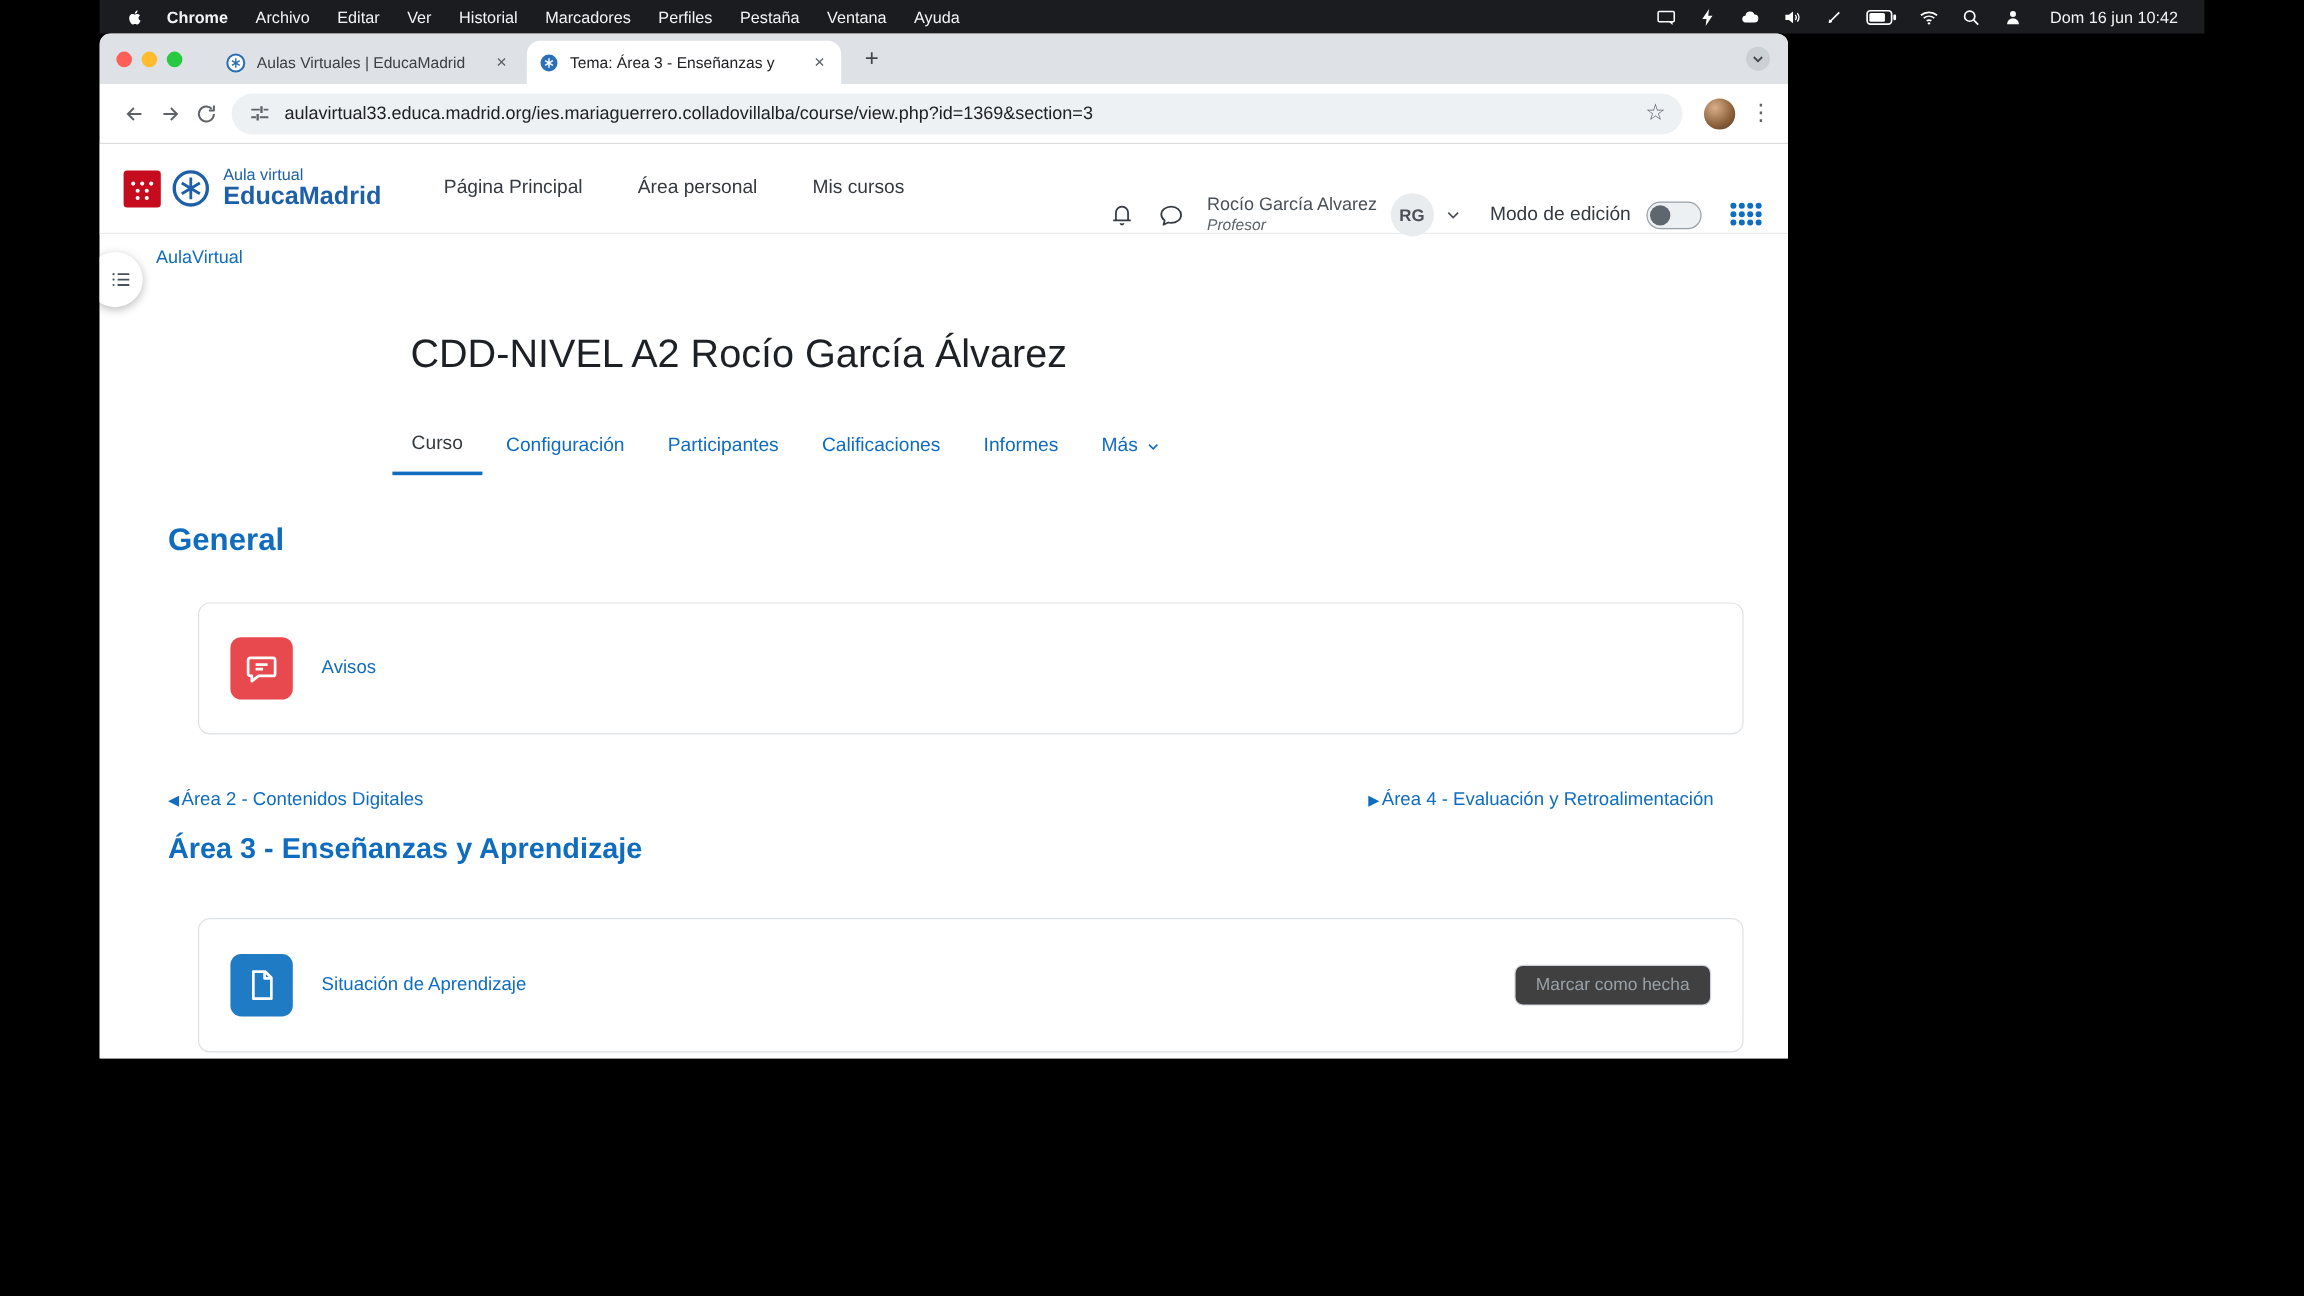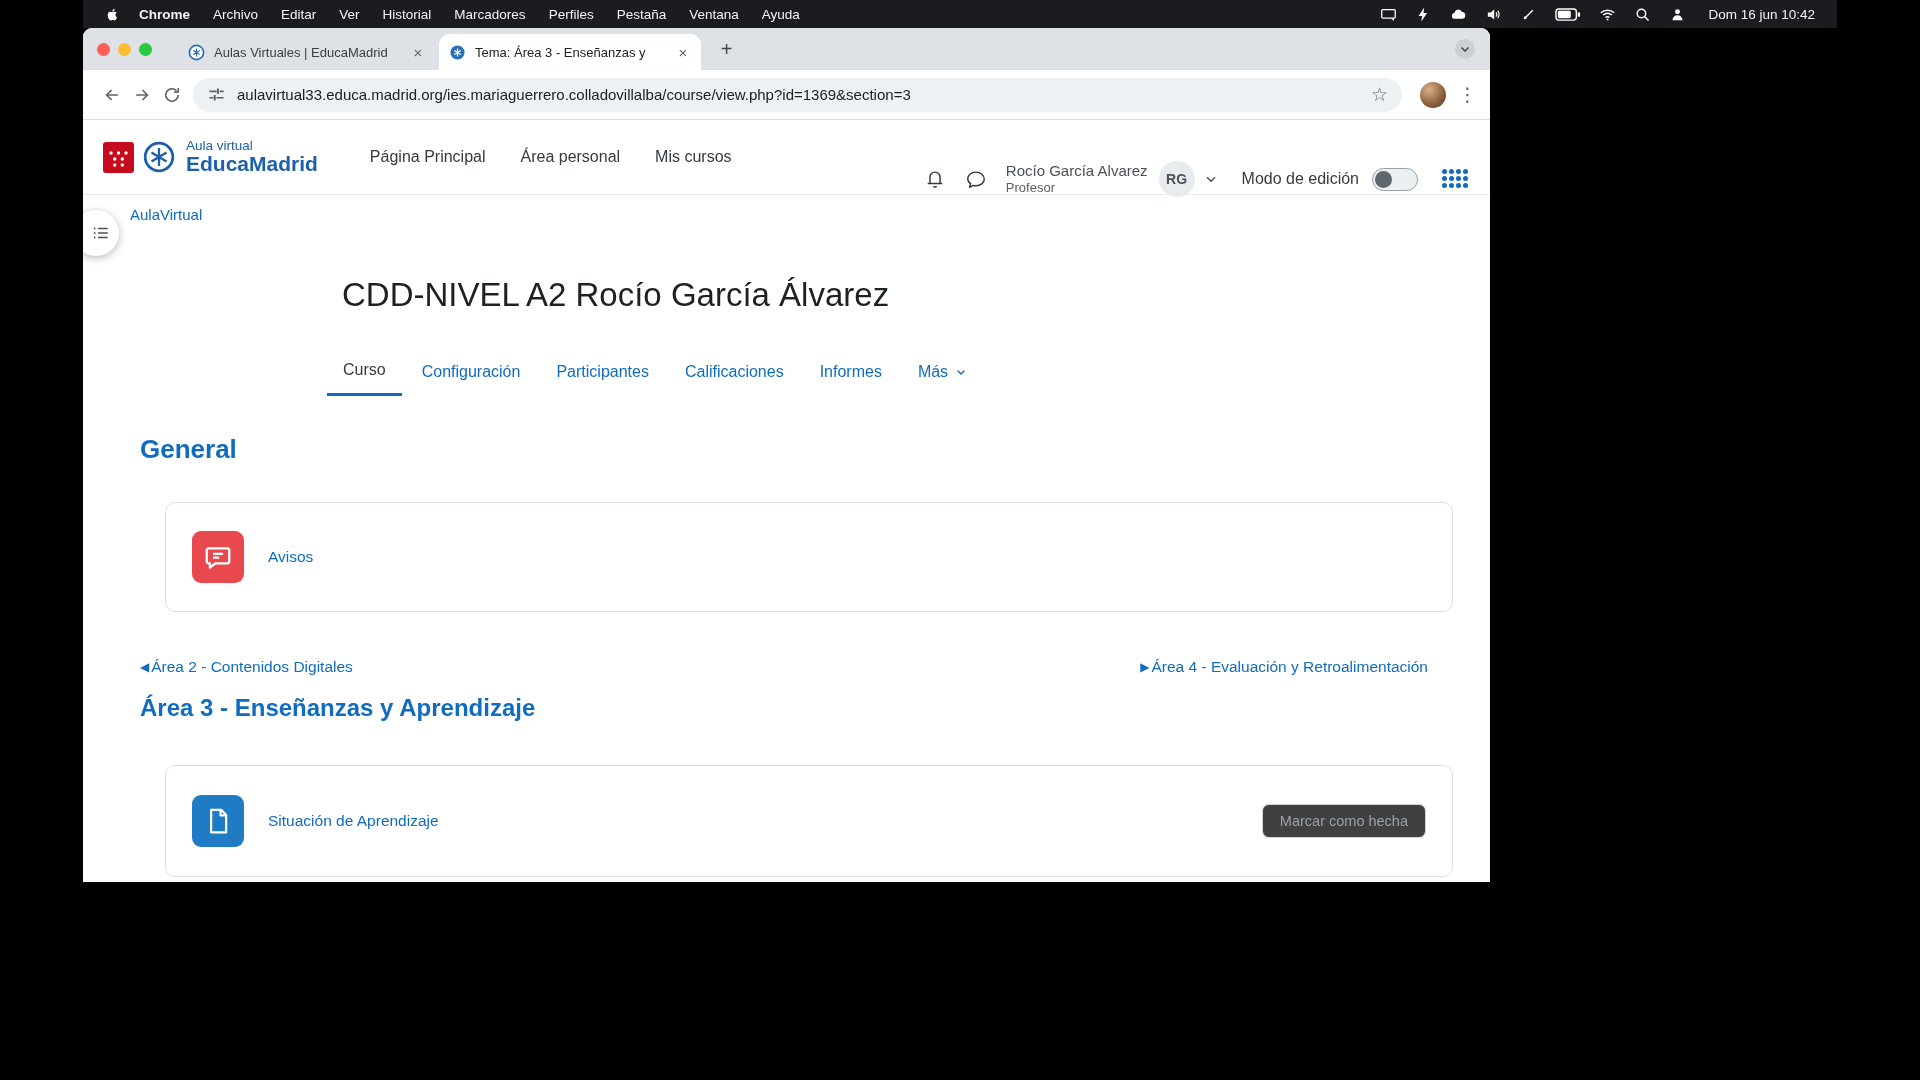--- a/index.html
+++ b/index.html
@@ -65,28 +65,28 @@
   .siteheader { position:absolute; top:0; left:0; width:100%; height:75px; display:flex;
                 align-items:center; padding:0 20px; border-bottom:1px solid #e9ecef; background:#fff; }
   .logo { display:flex; align-items:center; gap:8px; }
   .flag { width:31px; height:31px; border-radius:3px; background:#c60b1e; display:inline-flex; }
   .flag svg { width:100%; height:100%; }
   .emblem { width:34px; height:34px; display:inline-flex; }
   .emblem svg { width:100%; height:100%; }
   .logo-text { line-height:1.05; margin-left:2px; }
   .logo-text .l1 { font-size:13.5px; color:#1d5fa9; }
   .logo-text .l2 { font-size:21px; font-weight:700; color:#1d5fa9; }
-  .mainnav { display:flex; gap:35px; margin-left:52px; font-size:16px; color:#343a40; }
+  .mainnav { display:flex; gap:46px; margin-left:52px; font-size:16px; color:#343a40; }
   .mainnav span { cursor:pointer; }
   .hdr-right { margin-left:auto; display:flex; align-items:center;margin-top:44px; }
   .hicon { width:22px; height:22px; display:inline-flex; margin-right:19px; }
   .hicon svg { width:100%; height:100%; }
   .user-block { text-align:left; margin-right:11px; line-height:1.25; }
   .user-name { font-size:15px; color:#495057; }
-  .user-role { font-size:13px; color:#5a6268; }
+  .user-role { font-size:13px; color:#5a6268; font-style:italic; }
   .rg-avatar { width:36px; height:36px; border-radius:50%; background:#e9ecef; color:#495057;
                font-size:14px; font-weight:700; display:flex; align-items:center; justify-content:center; }
   .user-chevron { width:14px; height:14px; color:#495057; margin:0 24px 0 9px; display:inline-flex; }
   .user-chevron svg { width:100%; height:100%; }
   .edit-label { font-size:16px; color:#343a40; margin-right:13px; white-space:nowrap; }
   .toggle { width:46px; height:23px; border-radius:12px; background:#edf0f2; border:1px solid #98a0a8;
             position:relative; flex:none; }
   .toggle .knob { position:absolute; left:2px; top:2px; width:17px; height:17px; border-radius:50%; background:#5e666e; }
   .apps-grid { display:grid; grid-template-columns:repeat(4,7px); grid-auto-rows:7px; margin-left:24px; }
   .apps-grid i { width:5px; height:5px; border-radius:50%; background:#0f6cbf; }

